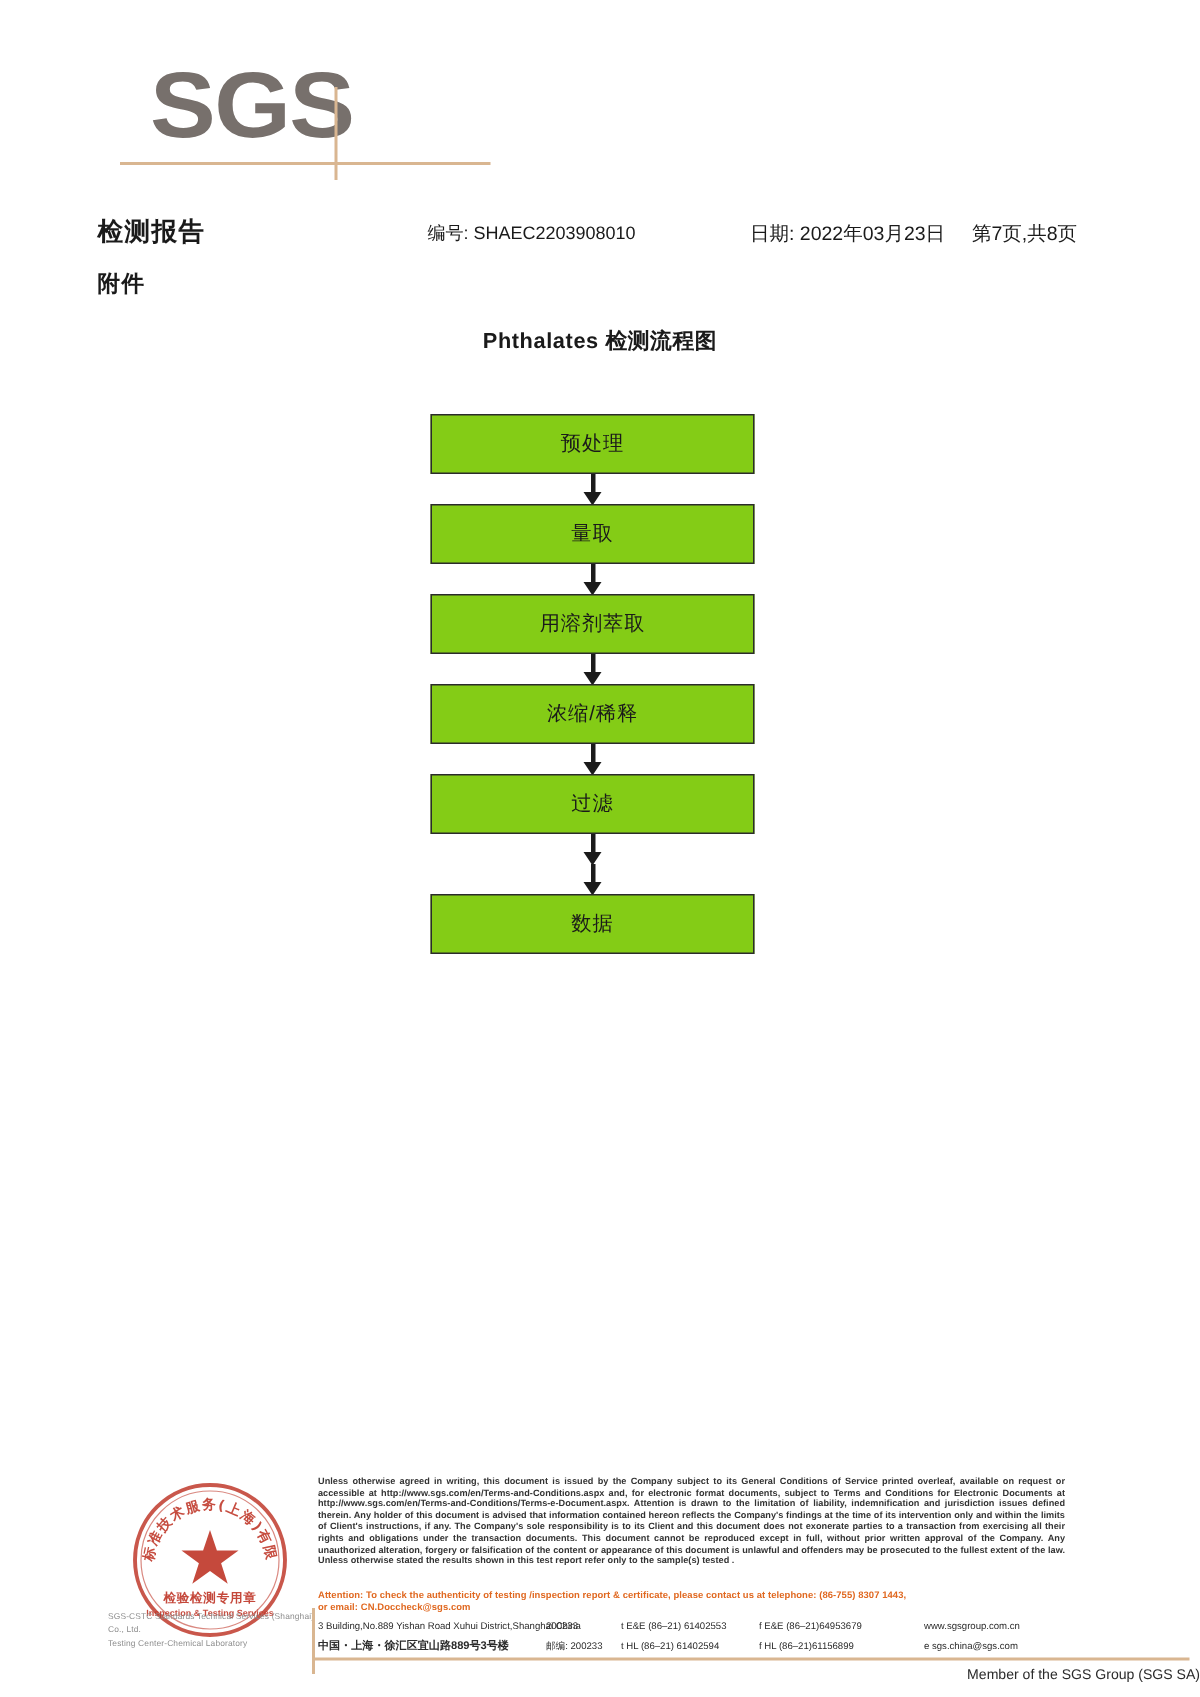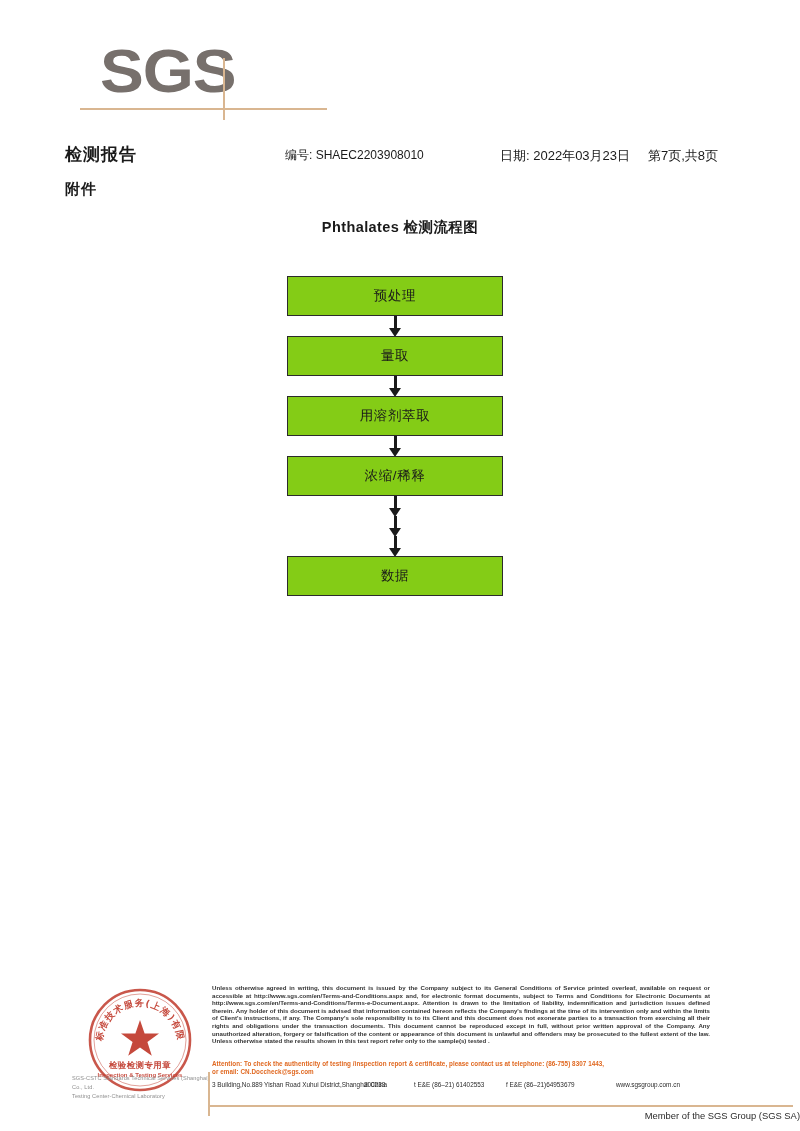--- a/index.html
+++ b/index.html
@@ -279,20 +279,21 @@
       <span class="shaft"></span>
       <span class="head"></span>
     </div>
 
   <div class="flow-node">浓缩/稀释</div>
   <div class="flow-arrow">
       <span class="shaft"></span>
       <span class="head"></span>
     </div>
 
+  <div class="flow-node">过滤</div>
   <div class="flow-arrow">
       <span class="shaft"></span>
       <span class="head"></span>
     </div>
 
   <div class="flow-arrow">
       <span class="shaft"></span>
       <span class="head"></span>
     </div>
 
@@ -331,15 +332,22 @@
 </div>
 
 <div class="addr">
   <div class="addr-row">
     <span class="addr-c1">3  Building,No.889 Yishan Road Xuhui District,Shanghai China</span>
     <span class="addr-c2">200233</span>
     <span class="addr-c3">t E&amp;E (86–21) 61402553</span>
     <span class="addr-c4">f E&amp;E (86–21)64953679</span>
     <span class="addr-c5">www.sgsgroup.com.cn</span>
   </div>
+  <div class="addr-row">
+    <span class="addr-c1 addr-cn">中国・上海・徐汇区宜山路889号3号楼</span>
+    <span class="addr-c2">邮编: 200233</span>
+    <span class="addr-c3">t HL (86–21) 61402594</span>
+    <span class="addr-c4">f HL (86–21)61156899</span>
+    <span class="addr-c5">e sgs.china@sgs.com</span>
+  </div>
 </div>
 
 <div class="member">Member of the SGS Group (SGS SA)</div>
 
 </body></html>

